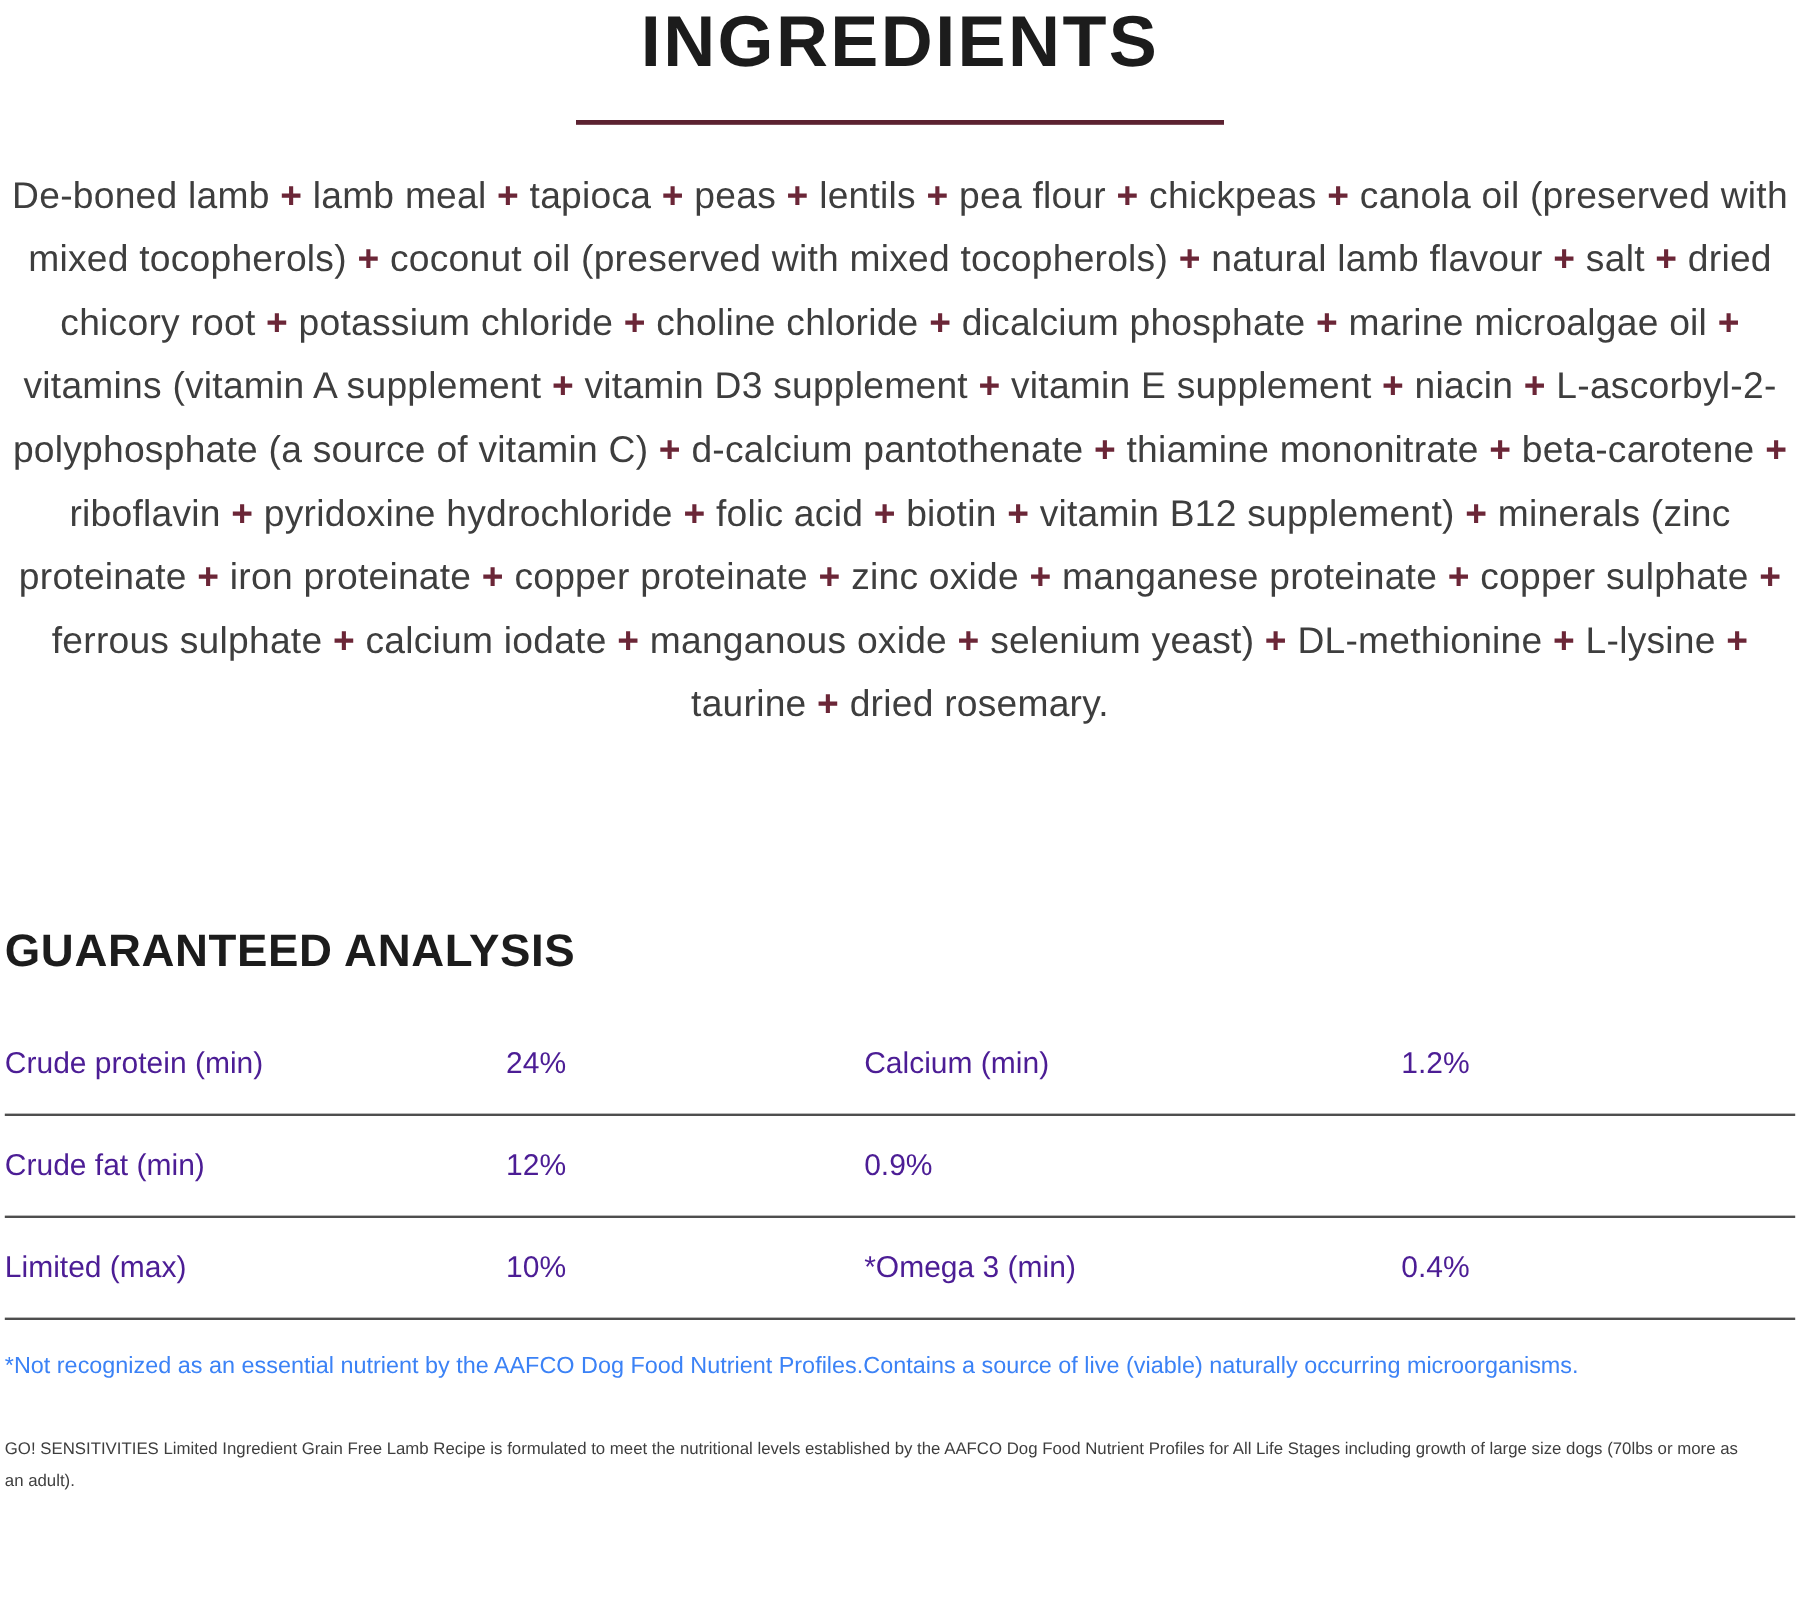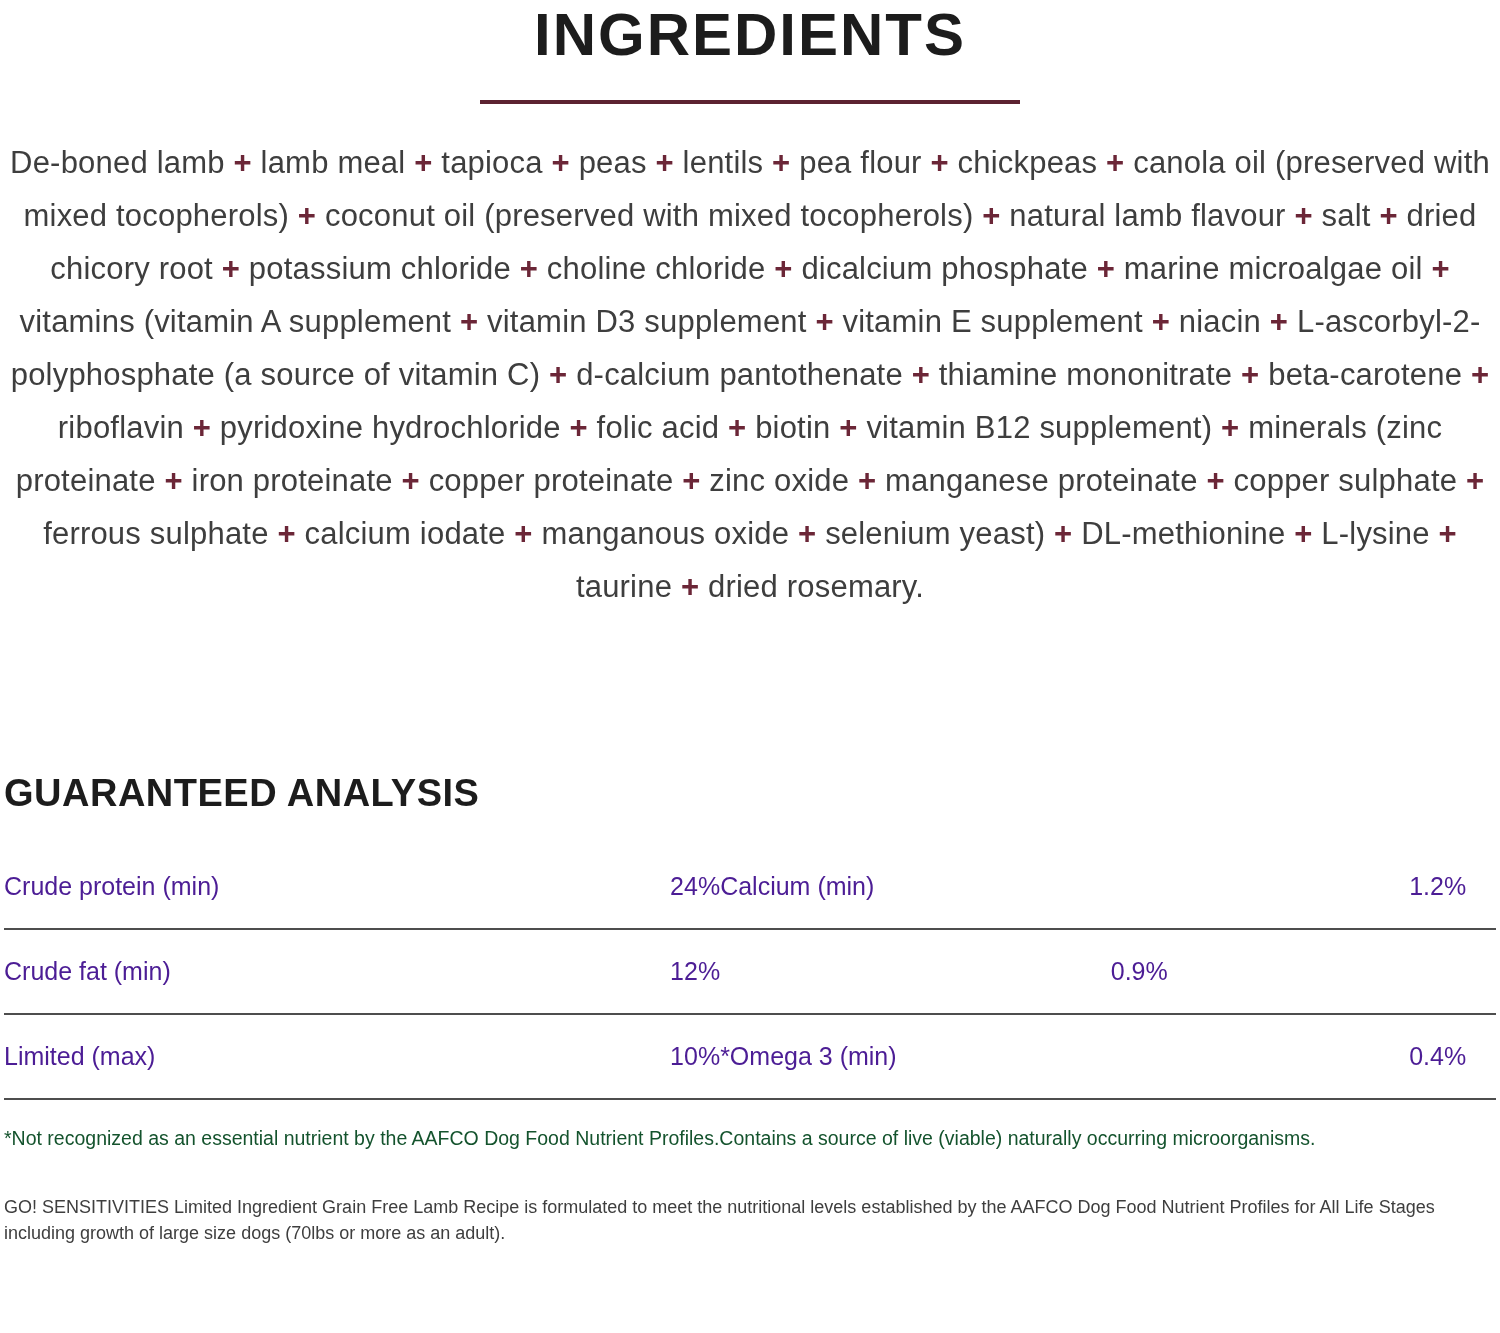--- a/index.html
+++ b/index.html
@@ -60,32 +60,32 @@
   .ga-row {
     display: grid;
     grid-template-columns: 28% 20% 30% 20%;
     align-items: center;
     height: 83px;
     border-bottom: 2px solid #4e4e4e;
     font-size: 25px;
     color: #4c1d95;
   }
   .ga-cell.label { text-align: left; }
-  .ga-cell.value { text-align: right; }
+  .ga-cell.value { text-align: left; }
   .footnote {
     margin: 26px 0 0 0;
     font-size: 19.5px;
     line-height: 24px;
-    color: #14532d;
+    color: #3b82f6;
     white-space: nowrap;
   }
   .statement {
     margin: 44px 0 0 0;
     max-width: 1460px;
-    font-size: 18px;
+    font-size: 14px;
     line-height: 26px;
     color: #3e3e3e;
   }
 </style>
 </head>
 <body>
 
 <div class="page">
 
   <h1 class="page-title">INGREDIENTS</h1>

